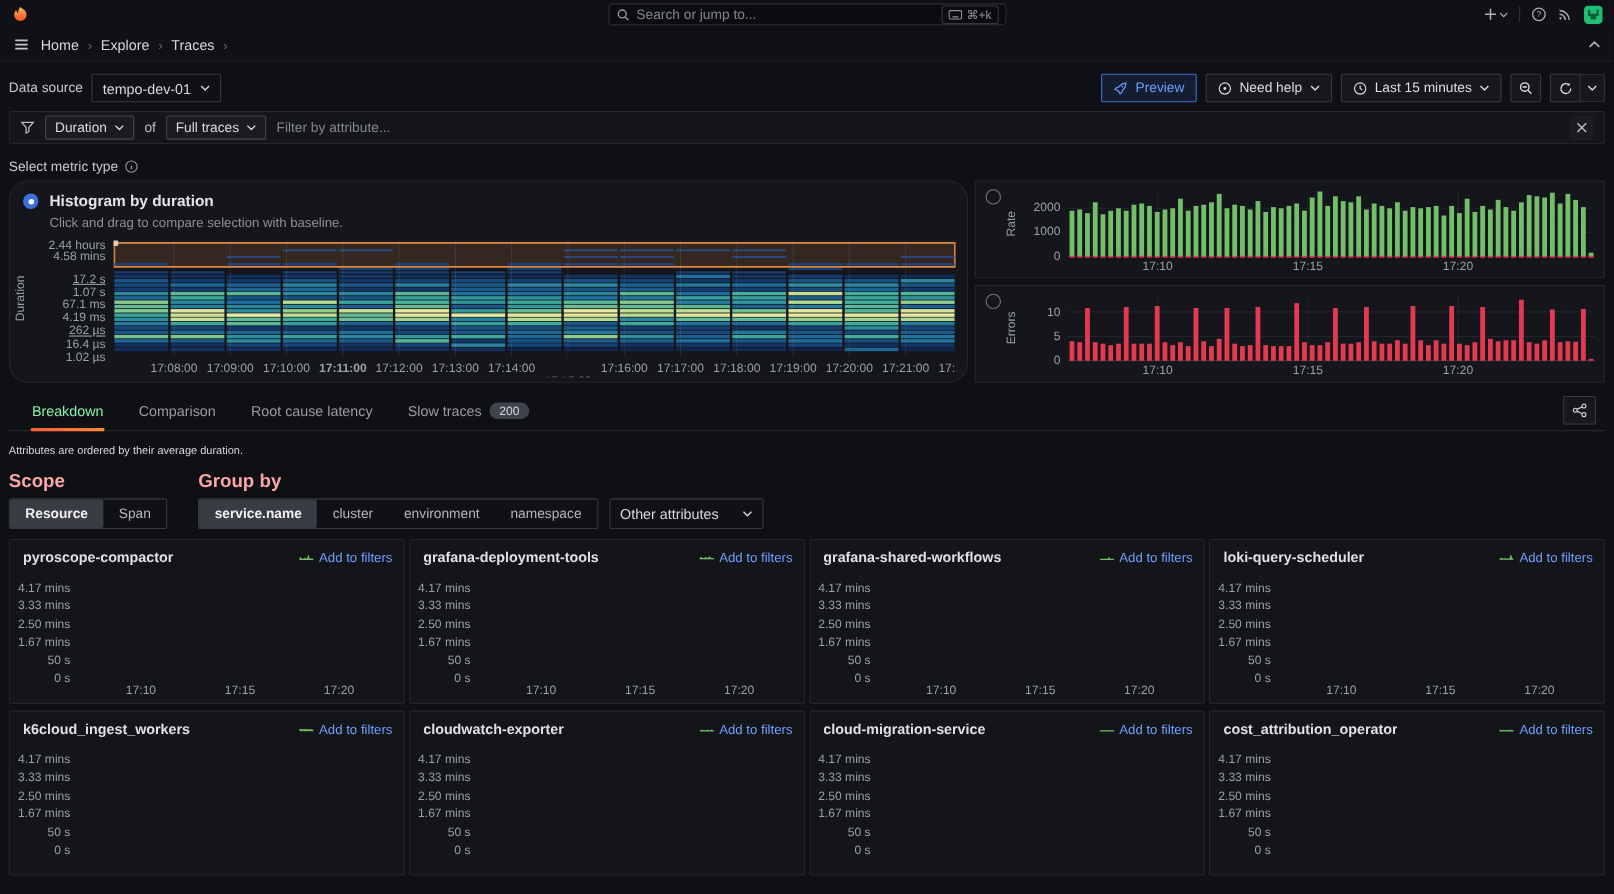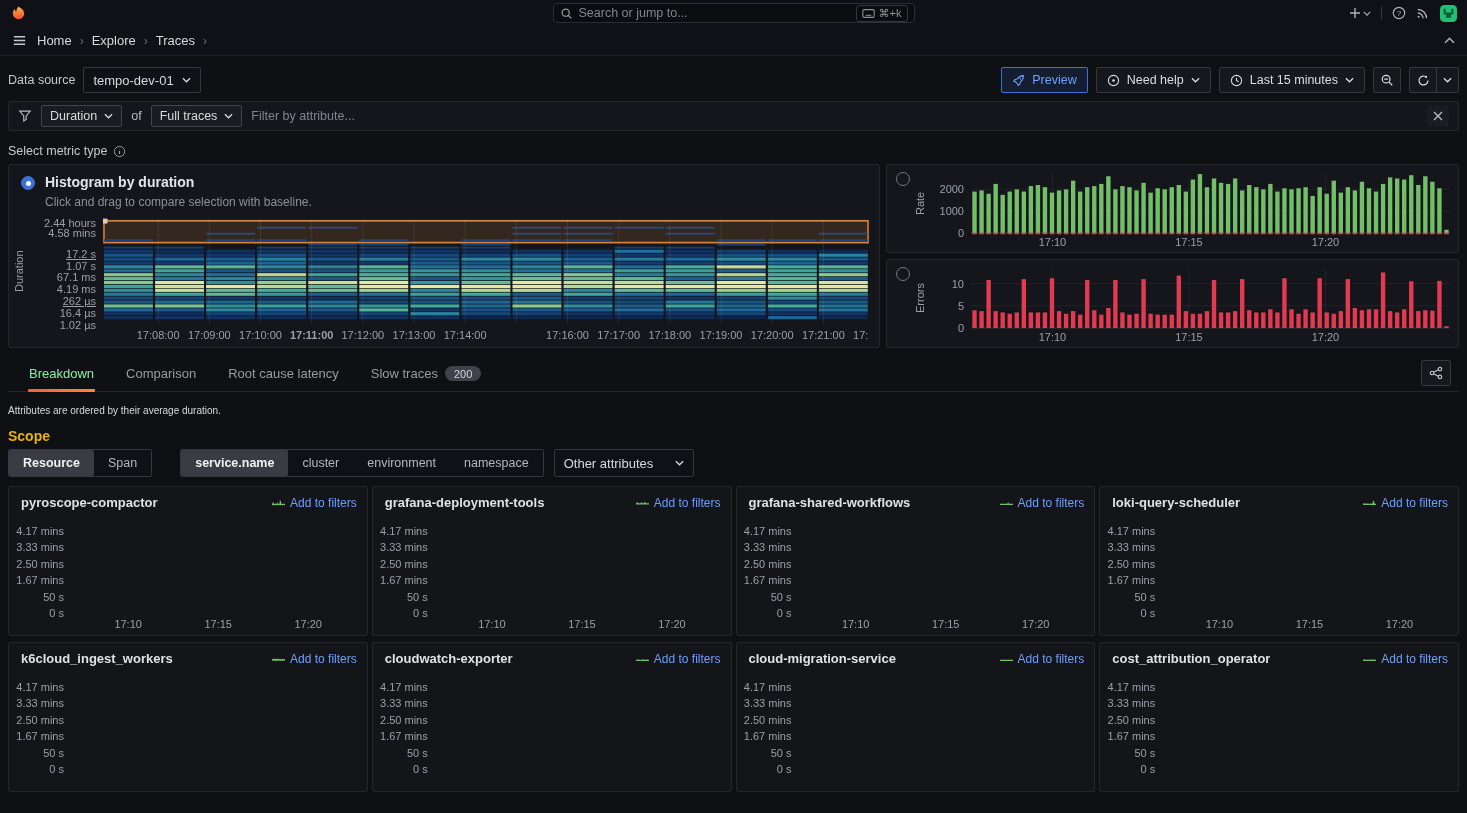--- a/index.html
+++ b/index.html
@@ -50,21 +50,21 @@
   .chip{display:inline-flex;align-items:center;gap:7px;height:22px;padding:0 8px;border:1px solid #43454c;border-radius:2px;font-size:12.5px;color:var(--text);background:#1a1c21;}
   .of-label{color:#b9bac0;font-size:12.5px;}
   .filter-input{flex:1;font-size:12.5px;}
   .x-btn{margin-left:auto;color:#b9bac0;display:flex;width:22px;height:22px;align-items:center;justify-content:center;background:#1a1c21;border-radius:2px;}
 
   
   .metric-type-row{margin:13px 0 6px;display:flex;align-items:center;gap:6px;font-size:12.5px;color:#c7c8cd;}
 
   .panel{background:var(--bg-panel);border:1px solid var(--border);border-radius:2px;}
   .metrics-row{display:flex;gap:6px;height:184px;}
-  .hist-panel{width:872px;flex:none;display:flex;flex-direction:column;}
+  .hist-panel{width:872px;flex:none;display:flex;flex-direction:column;border-radius:18px;}
   .metrics-right{flex:1;display:flex;flex-direction:column;gap:6px;}
   .small-metric{flex:1;position:relative;}
 
   .radio{width:14px;height:14px;border-radius:50%;border:1.5px solid #75777f;background:transparent;display:inline-block;flex:none;}
   .radio.sel{border-color:var(--blue);background:var(--blue);position:relative;}
   .radio.sel::after{content:'';position:absolute;inset:3.5px;background:#fff;border-radius:50%;}
 
   .hist-head{padding:10px 12px 0 12px;display:flex;gap:10px;align-items:flex-start;}
   .hist-title{font-size:14px;font-weight:700;color:#e3e4e8;line-height:14px;}
   .hist-sub{font-size:12px;color:#8e9096;margin-top:6px;}
@@ -88,21 +88,21 @@
   .tab.active{color:#86efac;font-weight:500;}
   .tab.active::after{content:'';position:absolute;left:0;right:0;bottom:-1px;height:3px;border-radius:1px;background:linear-gradient(90deg,#f55f3e,#ff8833);}
   .tab-badge{background:#3f434c;border-radius:10px;padding:1.5px 9px;font-size:11px;color:#d5d6da;}
   .share-btn{position:absolute;right:8px;top:2px;width:30px;height:26px;display:flex;align-items:center;justify-content:center;background:var(--bg-ctl);border:1px solid var(--border-strong);border-radius:2px;color:#c5c6cc;}
 
   .note{margin-top:13px;font-size:10px;color:#d8d9da;}
 
   
   .controls-row{margin-top:12px;display:flex;gap:28px;align-items:flex-end;}
   .ctl{display:flex;flex-direction:column;gap:5px;}
-  .ctl-label{font-size:14px;font-weight:600;color:#eab308;}
+  .ctl-label{font-size:17px;font-weight:600;color:#fca5a5;}
   .seg-group{display:inline-flex;border:1px solid var(--border-strong);border-radius:2px;background:#101116;padding:0;}
   .seg{padding:6px 14px;font-size:12.5px;color:#b4b6bd;border-radius:2px;}
   .seg.sel{background:#393c43;color:#f0f0f4;font-weight:700;}
   .groupby-line{display:flex;gap:10px;align-items:center;}
   .ctl-spacer{flex:1;}
 
   
   .search-row{margin-top:12px;height:25px;border:1px solid var(--border-strong);border-radius:2px;display:flex;align-items:center;gap:7px;padding:0 8px;color:var(--text-dim);}
   .search-row input{flex:1;font-size:12.5px;}
 
@@ -953,20 +953,21 @@
 
   <div class="controls-row">
     <div class="ctl">
       <div class="ctl-label">Scope</div>
       <div class="seg-group" id="seg-scope">
           <button class="seg sel">Resource</button>
           <button class="seg">Span</button>
         </div>
     </div>
     <div class="ctl">
+      <div class="ctl-label">Group by</div>
       <div class="groupby-line">
         <div class="seg-group" id="seg-groupby">
             <button class="seg sel">service.name</button>
             <button class="seg">cluster</button>
             <button class="seg">environment</button>
             <button class="seg">namespace</button>
           </div>
         <button class="select-box" style="height:28px">
           <span>Other attributes</span>
           <svg width="9" height="6" viewBox="0 0 10 6" style="margin-left:14px">

